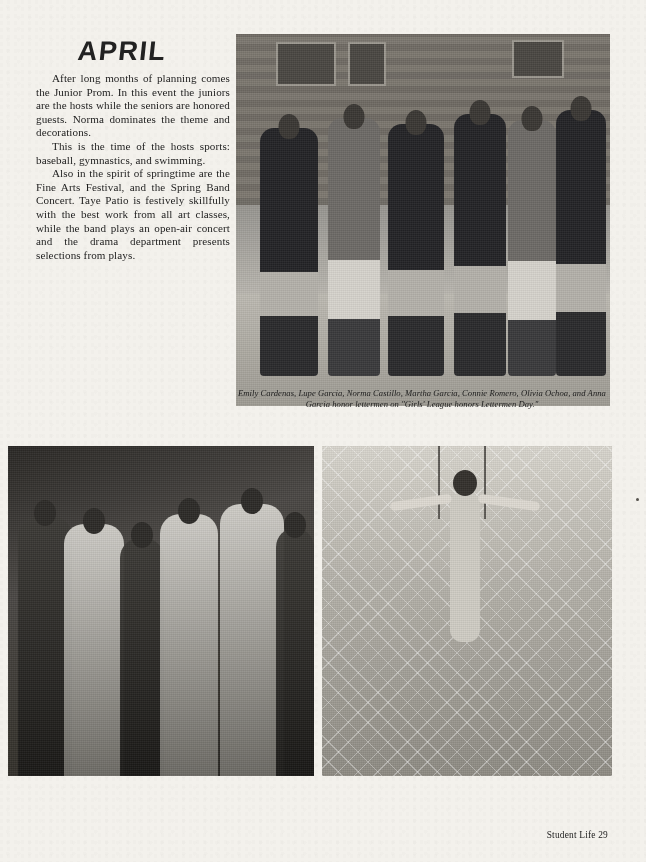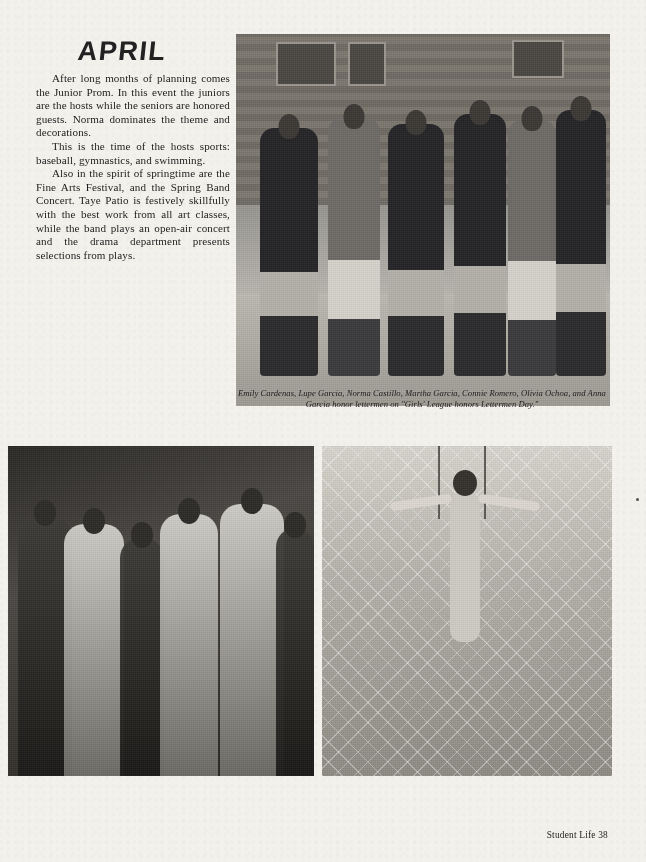--- a/index.html
+++ b/index.html
@@ -246,14 +246,14 @@
       <span class="g-head"></span>
       <span class="arm l"></span>
       <span class="arm r"></span>
     </div>
     <div class="grain"></div>
   </div>
 
 
   <div class="speck" style="left:636px; top:498px;"></div>
 
-  <div class="footer">Student Life 38</div>
+  <div class="footer">Student Life 29</div>
 </div>
 
 </body></html>

